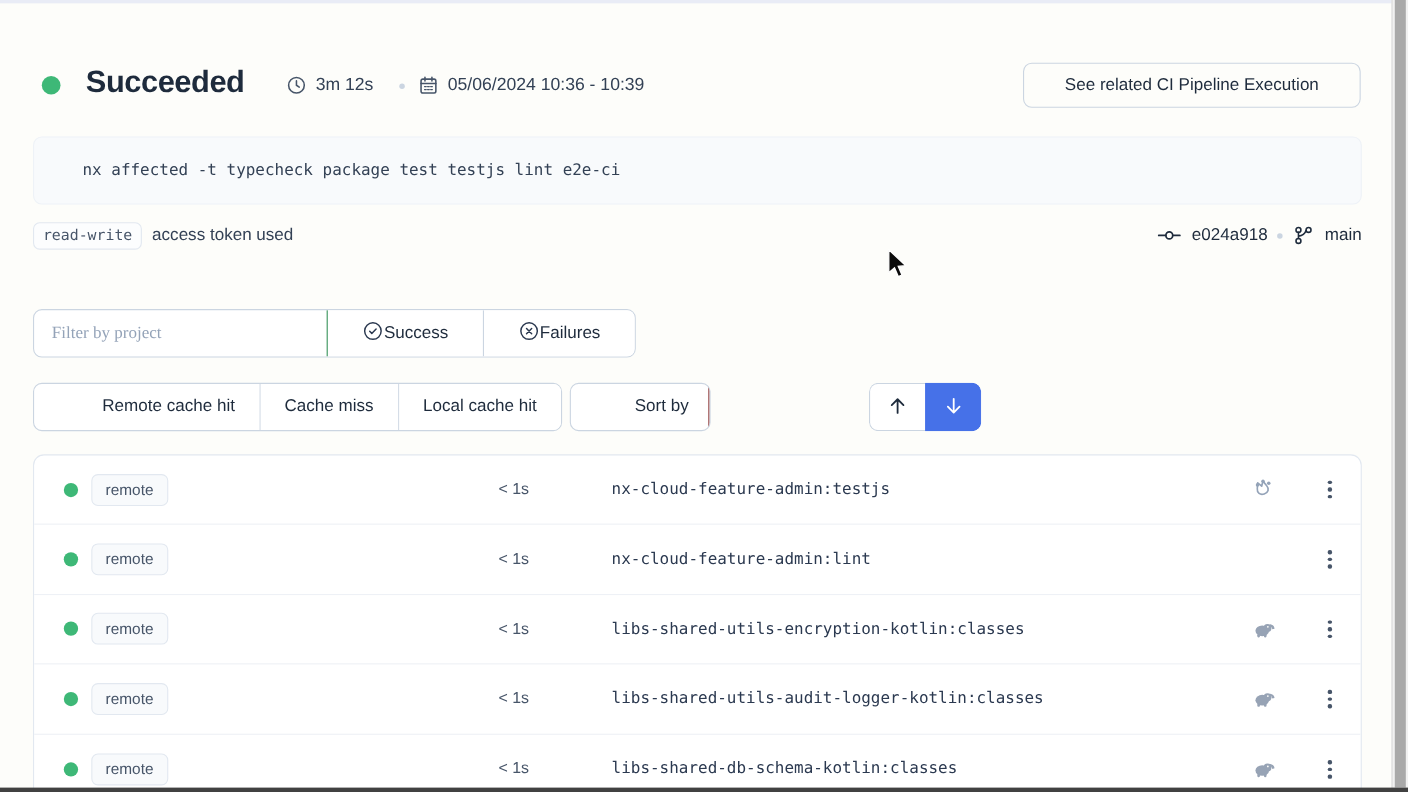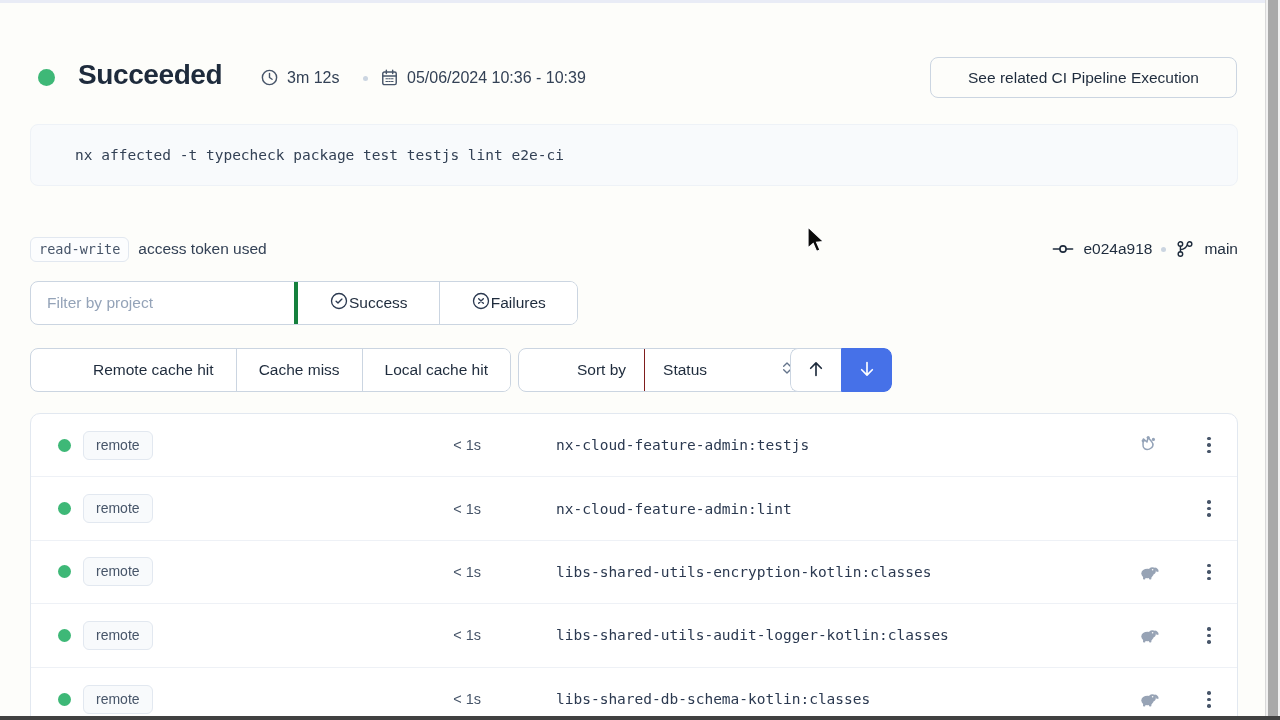--- a/index.html
+++ b/index.html
@@ -29,40 +29,40 @@
 
   
   .cmd-block {
     position: absolute; left: 30px; top: 124px; width: 1208px; height: 62px;
     background: #f8fafc; border: 1px solid #eef2f7; border-radius: 8px;
     display: flex; align-items: center; padding-left: 44px;
     font-family: "DejaVu Sans Mono", monospace; font-size: 14.5px; color: #334155;
   }
 
   
-  .token-row { position: absolute; left: 30px; top: 200px; width: 1208px; height: 28px; display: flex; justify-content: space-between; margin-top: 35px; }
+  .token-row { position: absolute; left: 30px; top: 200px; width: 1208px; height: 28px; display: flex; justify-content: space-between; }
   .token-left { display: flex; align-items: center; gap: 9px; }
   .mono-badge {
     font-family: "DejaVu Sans Mono", monospace; font-size: 13.5px; color: #475569;
     border: 1px solid #e2e8f0; border-radius: 6px; background: #fcfdfe; padding: 3px 8px 4px;
   }
   .token-label { font-size: 15.5px; color: #334155; }
   .vcs { display: flex; align-items: center; gap: 9px; font-size: 15.5px; color: #1e2b3c; }
   .vcs svg { display: block; }
 
   
   .filter-group {
     position: absolute; left: 30px; top: 281px; width: 548px; height: 44px;
     border: 1px solid #cbd5e1; border-radius: 8px; background: #fff;
     display: flex; align-items: stretch; overflow: hidden;
   }
   .filter-input {
     width: 268px; border: none; outline: none; background: transparent;
-    padding: 0 16px; font-size: 15.5px; color: #ec4899; font-family: Liberation Sans, sans-serif;
-    border-right: 4px solid #15803d;
+    padding: 0 16px; font-size: 15.5px; color: #ec4899; font-family: Liberation Serif, serif;
+    border-right: 1px solid #15803d;
   }
   .filter-input::placeholder { color: #94a3b8; }
   .seg-btn {
     display: flex; align-items: center; justify-content: center; gap: 0;
     background: #fff; border: none; font-family: inherit; font-size: 15.5px;
     color: #1e2b3c; cursor: pointer;
   }
   .filter-group .seg-btn { border-right: 1px solid #cbd5e1; }
   .filter-group .seg-btn:last-child { border-right: none; }
   .w-success { width: 142px; } .w-failures { width: 138px; }
@@ -198,28 +198,20 @@
   </div>
 
   <div class="cache-group">
     <button class="seg-btn">Remote cache hit</button>
     <button class="seg-btn">Cache miss</button>
     <button class="seg-btn">Local cache hit</button>
   </div>
 
   <div class="sort-group">
     <span class="sort-label">Sort by</span>
-    <div class="sort-select">
-      <span>Status</span>
-      <span>
-        <svg width="16" height="16" viewBox="0 0 24 24" fill="none" stroke="#64748b" stroke-width="2" stroke-linecap="round" stroke-linejoin="round">
-          <path d="M7 9.5l5-5 5 5M7 14.5l5 5 5-5"></path>
-        </svg>
-      </span>
-    </div>
   </div>
 
   <div class="arrow-group">
     <button class="arrow-btn up">
       <span>
         <svg width="22" height="22" viewBox="0 0 24 24" fill="none" stroke="#1e2b3c" stroke-width="1.8" stroke-linecap="round" stroke-linejoin="round">
           <path d="M12 19V5.5M6.2 11.2L12 5.4l5.8 5.8"></path>
         </svg>
       </span>
     </button>

